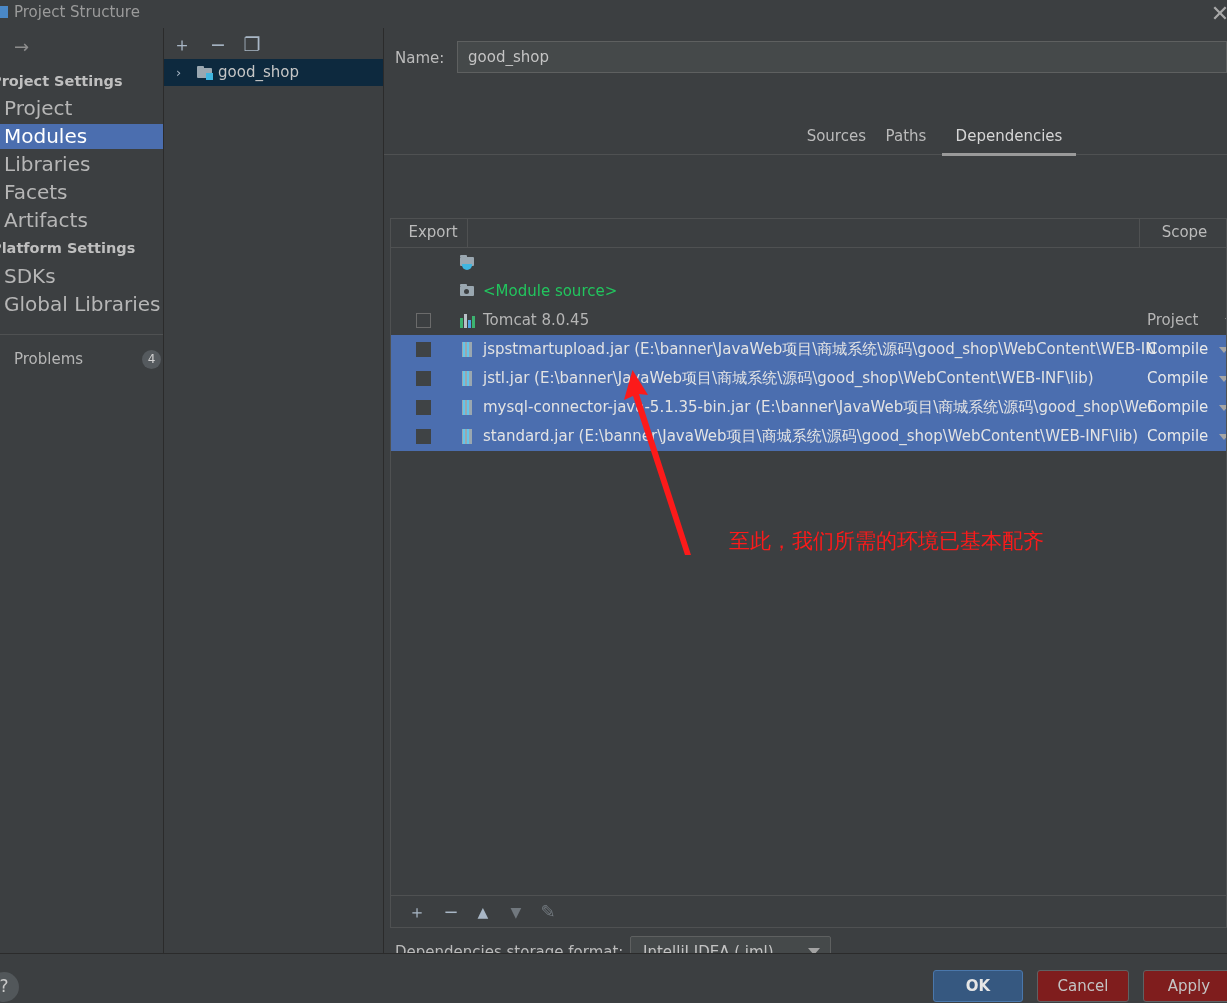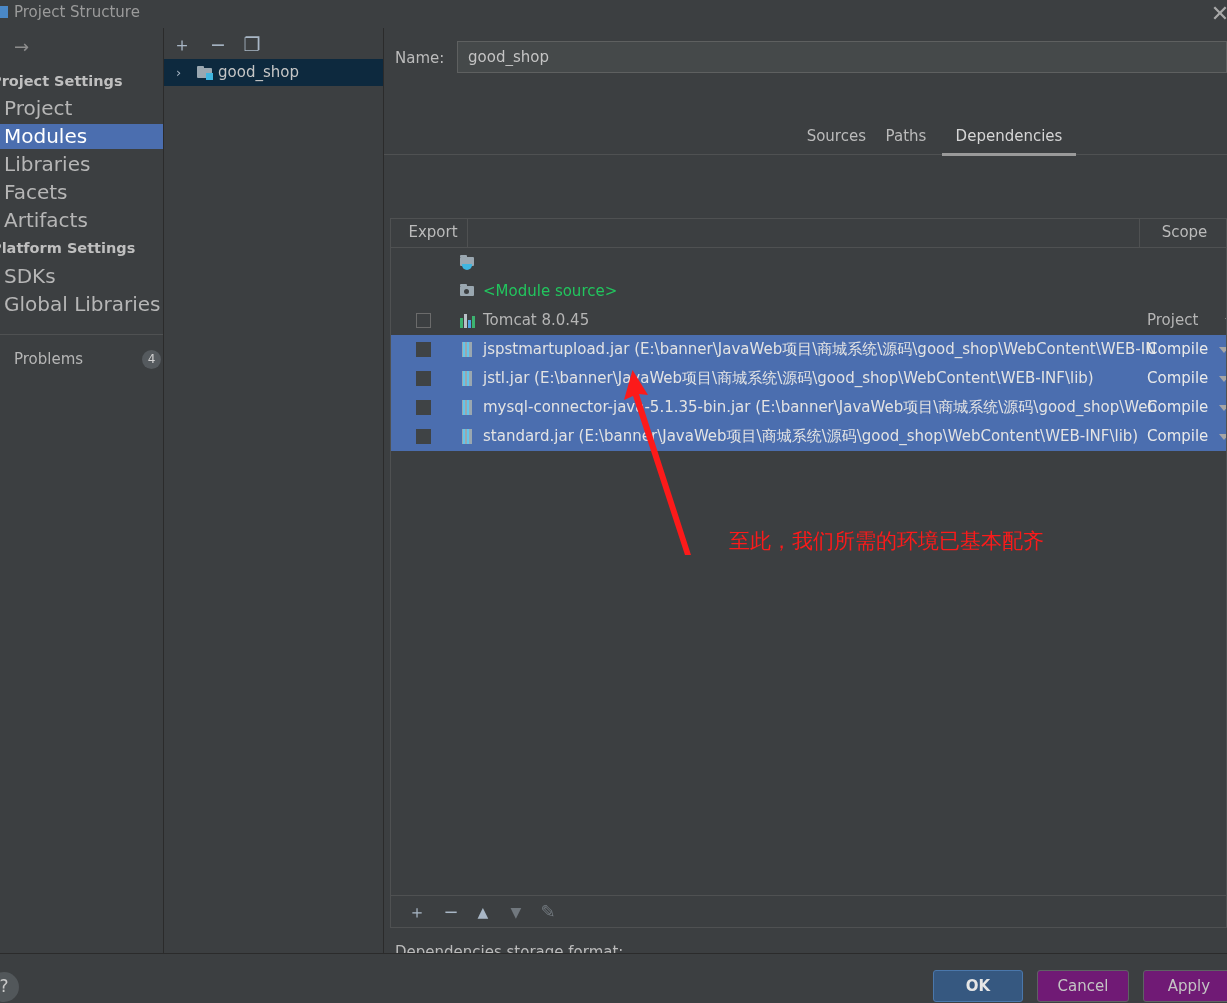--- a/index.html
+++ b/index.html
@@ -469,21 +469,21 @@
     cursor: pointer;
     box-sizing: border-box;
   }
   .fbtn.default {
     background: #365880;
     border: 1px solid #4a77ab;
     color: #e6e6e6;
     font-weight: bold;
   }
   .fbtn.normal {
-    background: #701a75;
+    background: #7f1d1d;
     border: 1px solid #5e6263;
     color: #c4c4c4;
   }
 
   
   .annot-text {
     position: absolute;
     left: 729px; top: 527px;
     font-size: 21px;
     color: #fc1a1a;
@@ -644,20 +644,24 @@
   <div class="list-toolbar">
     <div class="lt-btn" style="left:14px;">＋</div>
     <div class="lt-btn" style="left:48px;">−</div>
     <div class="lt-btn" style="left:80px; font-size:14px;">▲</div>
     <div class="lt-btn dim" style="left:113px; font-size:14px;">▼</div>
     <div class="lt-btn dim" style="left:145px;">✎</div>
   </div>
 
   <div class="storage-row">
     <div class="storage-label">Dependencies storage format:</div>
+    <div class="combo storage-combo">
+      <span class="ctext" style="left:12px;">IntelliJ IDEA (.iml)</span>
+      <span class="carrow"></span>
+    </div>
   </div>
 </div>
 
 <svg class="annot-svg" viewBox="0 0 150 230">
   <polygon points="32.5,20 48,45 39,44 91,205 85,205 33,46 24,50" fill="#fc1a1a"></polygon>
 </svg>
 <div class="annot-text">至此，我们所需的环境已基本配齐</div>
 
 <div class="footer">
   <div class="help-btn">?</div>

